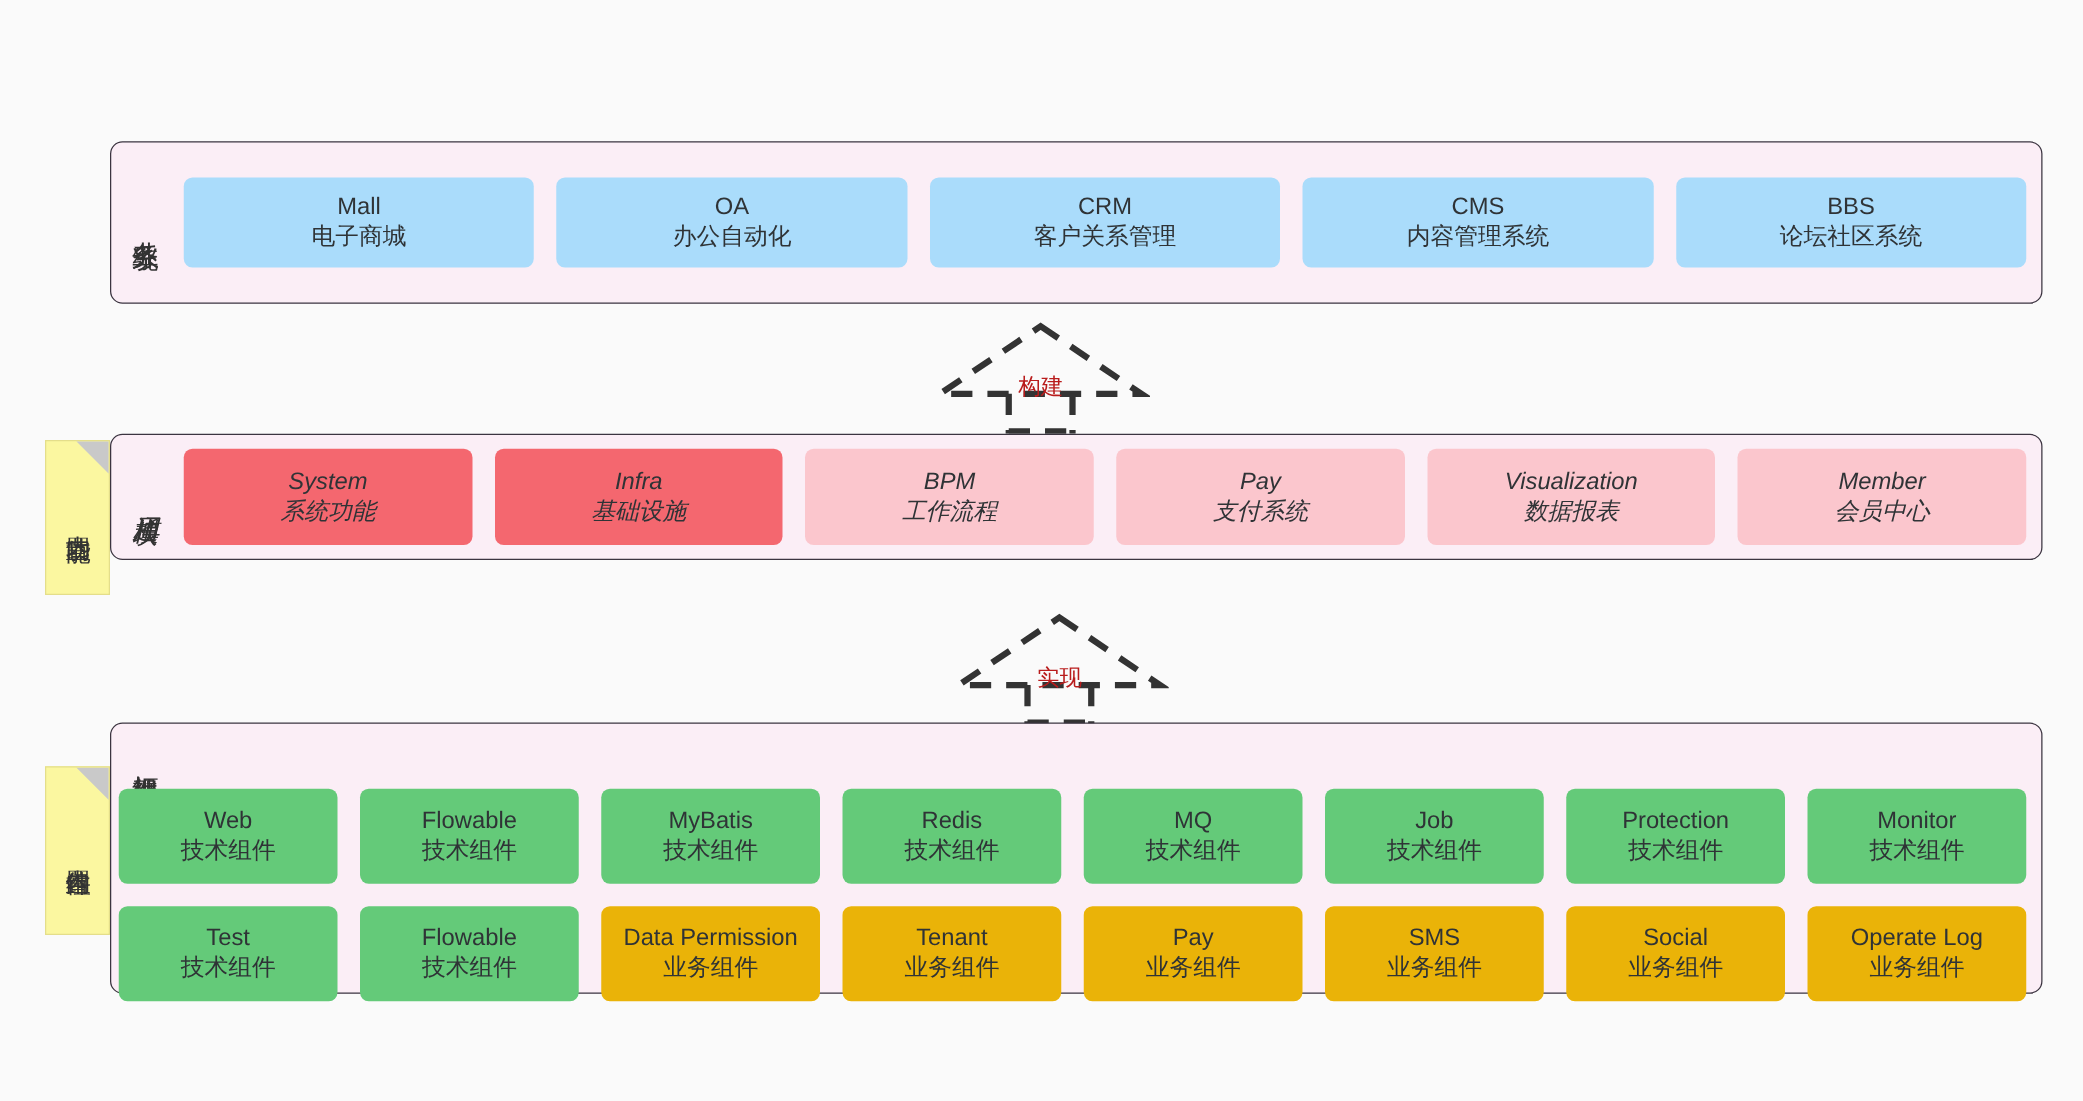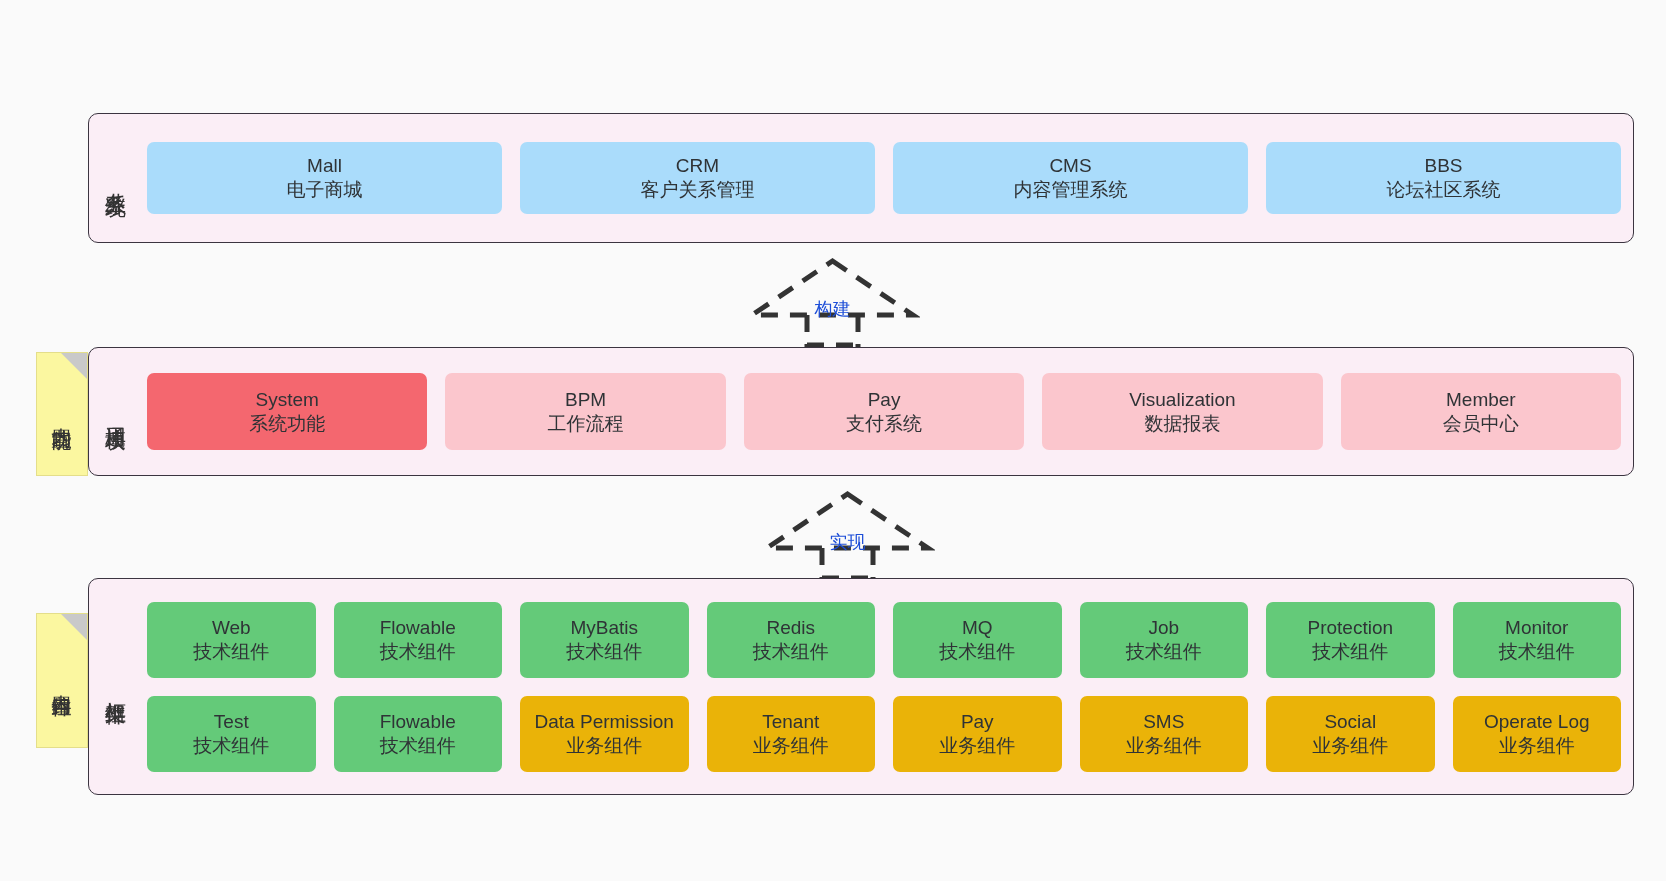--- a/index.html
+++ b/index.html
@@ -77,24 +77,24 @@
   .c-blue        { background: #aadcfb; }
   .c-red-strong  { background: #f4676f; }
   .c-red-light   { background: #fbc6cd; }
   .c-green-strong{ background: #64ca79; }
   .c-green-light { background: #eab308; }
 
   
   #layer-business { left: 88px;  top: 113px; width: 1546px; height: 130px; }
   #layer-business .cell { height: 72px; }
 
-  #layer-common   { left: 88px;  top: 347px; width: 1546px; height: 129px; }
+  #layer-common   { left: 88px;  top: 347px; width: 1546px; height: 101px; font-style: italic; }
   #layer-common .cell { height: 77px; }
 
-  #layer-framework{ left: 88px;  top: 578px; width: 1546px; height: 217px; }
+  #layer-framework{ left: 88px;  top: 578px; width: 1546px; height: 217px; flex-direction: column; }
   #layer-framework .cell { height: 76px; }
 
   
   .sticky {
     position: absolute;
     background: #fbf7a0;
     border: 1px solid #e4de8a;
     box-sizing: border-box;
     display: flex;
     align-items: center;
@@ -125,21 +125,21 @@
   .connector {
     position: absolute;
     pointer-events: none;
   }
   .connector .conn-label {
     position: absolute;
     left: 0;
     right: 0;
     text-align: center;
     font-size: 18px;
-    color: #1d4ed8;
+    color: #b91c1c;
     background: transparent;
   }
   #connector-build   { left: 745px; top: 255px; width: 175px; height: 92px; }
   #connector-build .conn-label { top: 42px; }
   #connector-impl    { left: 760px; top: 488px; width: 175px; height: 92px; }
   #connector-impl .conn-label { top: 42px; }
 </style>
 </head>
 <body>
 
@@ -147,20 +147,24 @@
 
   <div class="layer" id="layer-business">
     <div class="layer-label">业务系统</div>
     <div class="layer-body">
       <div class="row">
         <div class="cell c-blue">
           <span class="l1">Mall</span>
           <span class="l2">电子商城</span>
         </div>
         <div class="cell c-blue">
+          <span class="l1">OA</span>
+          <span class="l2">办公自动化</span>
+        </div>
+        <div class="cell c-blue">
           <span class="l1">CRM</span>
           <span class="l2">客户关系管理</span>
         </div>
         <div class="cell c-blue">
           <span class="l1">CMS</span>
           <span class="l2">内容管理系统</span>
         </div>
         <div class="cell c-blue">
           <span class="l1">BBS</span>
           <span class="l2">论坛社区系统</span>
@@ -182,20 +186,24 @@
   </div>
 
   <div class="layer" id="layer-common">
     <div class="layer-label">通用模块</div>
     <div class="layer-body">
       <div class="row">
         <div class="cell c-red-strong">
           <span class="l1">System</span>
           <span class="l2">系统功能</span>
         </div>
+        <div class="cell c-red-strong">
+          <span class="l1">Infra</span>
+          <span class="l2">基础设施</span>
+        </div>
         <div class="cell c-red-light">
           <span class="l1">BPM</span>
           <span class="l2">工作流程</span>
         </div>
         <div class="cell c-red-light">
           <span class="l1">Pay</span>
           <span class="l2">支付系统</span>
         </div>
         <div class="cell c-red-light">
           <span class="l1">Visualization</span>

